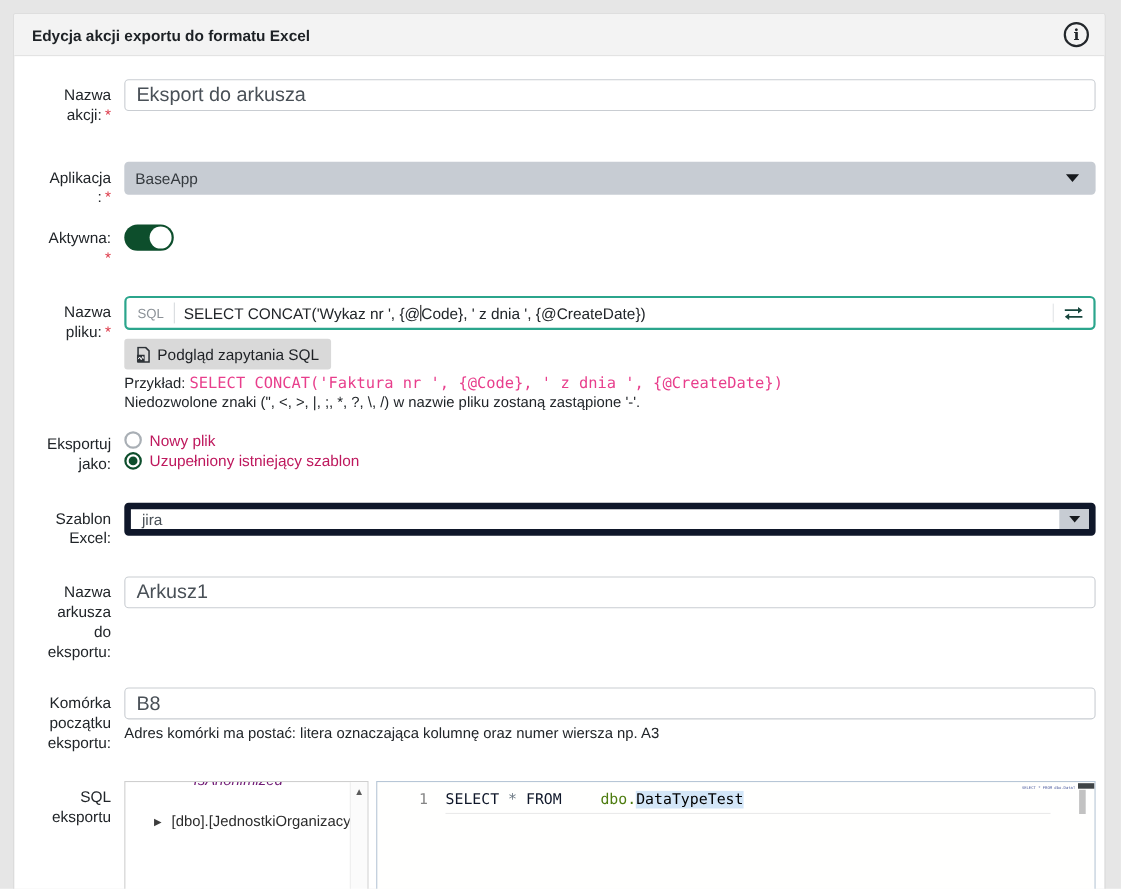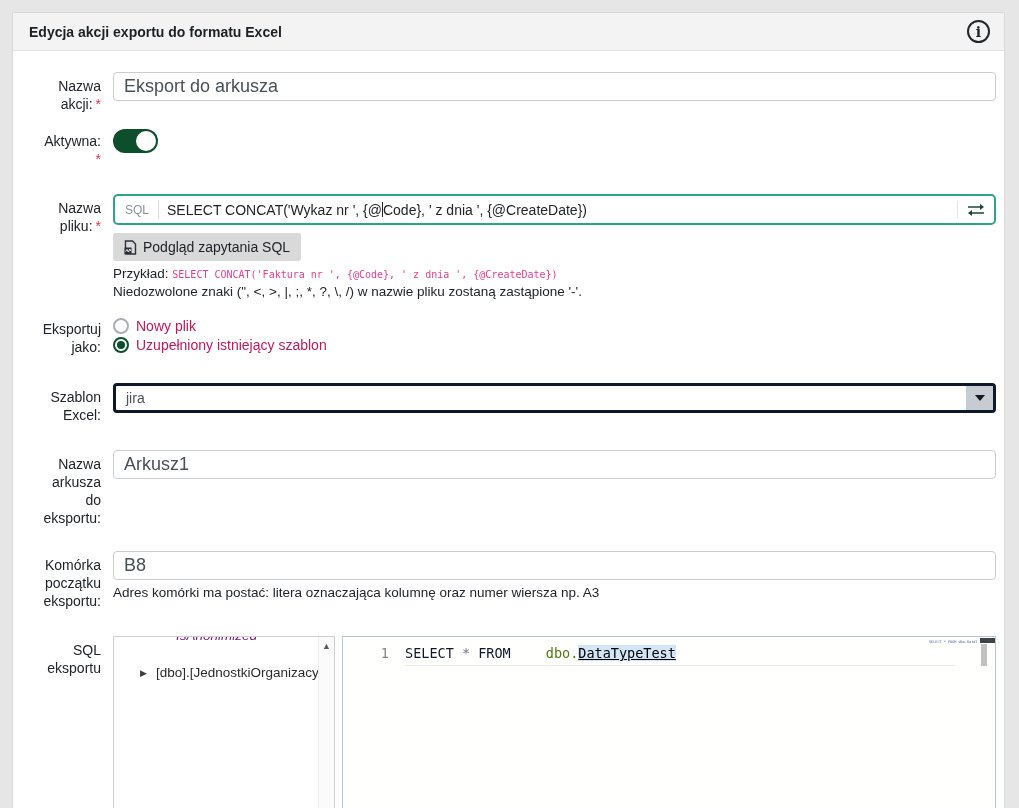--- a/index.html
+++ b/index.html
@@ -63,36 +63,36 @@
   .sql-value { flex:1; padding:0 8px; color:#212529; font-size:14px; white-space:pre; overflow:hidden; }
   .caret-line { display:inline-block; width:1px; height:15px; background:#222; vertical-align:-2px; }
   .swap-divider { width:1px; align-self:stretch; background:#e2e4e6; margin:5px 0; }
   .swap-btn { width:36px; display:flex; align-items:center; justify-content:center; cursor:pointer; }
   .gray-btn {
     margin-top:8px; display:inline-flex; align-items:center; gap:6px;
     background:#d9d9d9; border:none; border-radius:3px; padding:6px 11px;
     font-size:14px; color:#1e2125; cursor:pointer; font-family:"Liberation Sans", sans-serif;
   }
   .hint-line { margin-top:5px; font-size:13.5px; color:#212529; line-height:16px; }
-  .code-pink { font-family:"DejaVu Sans Mono", monospace; font-size:10px; color:#e83e8c; }
+  .code-pink { font-family:"DejaVu Sans Mono", monospace; font-size:14px; color:#e83e8c; }
   .hint2 { margin-top:1px; font-size:13.5px; color:#212529; line-height:16px; }
 
   .radio-group { padding-top:3px; }
   .radio-row { display:flex; align-items:center; gap:7px; margin-bottom:3px; cursor:pointer; }
   .radio { width:16px; height:16px; border-radius:50%; position:relative; flex:0 0 16px; }
   .radio.off { border:2px solid #a9afb5; background:#fff; }
   .radio.on  { border:2px solid #0d4e2c; background:#fff; }
   .radio.on::after {
     content:""; position:absolute; left:2px; top:2px; width:8px; height:8px;
     border-radius:50%; background:#0d4e2c;
   }
   .radio-label { color:#be185d;text-align:right; }
 
   .combobox {
-    width:100%; height:30px; border:3px solid #0f172a; border-radius:4px; background:#fff;
+    width:100%; height:30px; border:6px solid #0f172a; border-radius:4px; background:#fff;
     display:flex; align-items:center; position:relative; overflow:hidden; cursor:pointer;
   }
   .combobox .cb-value { padding:0 10px; color:#495057; flex:1; }
   .combobox .cb-btn {
     width:27px; align-self:stretch; background:#c7ccd3; display:flex; align-items:center; justify-content:center;
   }
   .combobox .cb-btn .caret {
     width:0; height:0; border-left:5px solid transparent; border-right:5px solid transparent;
     border-top:6px solid #16191d;
   }
@@ -115,21 +115,21 @@
   .code-editor {
     flex:1; height:180px; border:1px solid #b7c6d6; background:#fffffe; position:relative; overflow:hidden;
     font-family:"DejaVu Sans Mono", monospace; font-size:13.5px;
   }
   .code-line-row { display:flex; padding-top:8px; }
   .gutter { width:62px; text-align:right; padding-right:16px; color:#858585; }
   .code-line { white-space:pre; }
   .tok-kw { color:#0f172a; }
   .tok-op { color:#6d7a85; }
   .tok-plain { color:#4d7c0f;margin-left:27px; }
-  .tok-hl { color:#000; background:#d3e6f8;text-decoration:underline; }
+  .tok-hl { color:#000; background:#d3e6f8; }
   .current-line-border { position:absolute; left:62px; right:40px; top:28px; height:1px; background:#eaeaea; }
   .minimap {
     position:absolute; right:18px; top:3px; width:48px; height:60px; overflow:hidden;
     font-family:"DejaVu Sans Mono", monospace; font-size:3.5px; color:#4b5a9e; cursor:pointer;
     white-space:nowrap;
   }
   .ed-scrollbar { position:absolute; right:0; top:0; bottom:0; width:15px; }
   .ed-marker { position:absolute; right:0; top:1px; width:15px; height:5px; background:#3f4447; }
   .ed-thumb { position:absolute; left:1px; top:7px; width:6px; height:22px; background:#c2c2c2; cursor:pointer; }
 </style>
@@ -144,20 +144,30 @@
   </div>
 
   <div class="form">
 
     <div class="row">
       <div class="lbl"><span class="lbl-text">Nazwa
 akcji:</span><span class="req">*</span></div>
       <div><input class="text-input" value="Eksport do arkusza" style=""></div>
     </div>
 
+    <div class="row mt-34">
+      <div class="lbl"><span class="lbl-text">Aplikacja
+:</span><span class="req">*</span></div>
+      <div>
+        <div class="select">
+          <span>BaseApp</span>
+          <span class="caret"></span>
+        </div>
+      </div>
+    </div>
 
 
     <div class="row mt-14">
       <div class="lbl"><span class="lbl-text">Aktywna:
 </span><span class="req">*</span></div>
       <div>
         <div class="toggle">
           <span class="knob"></span>
         </div>
       </div>

